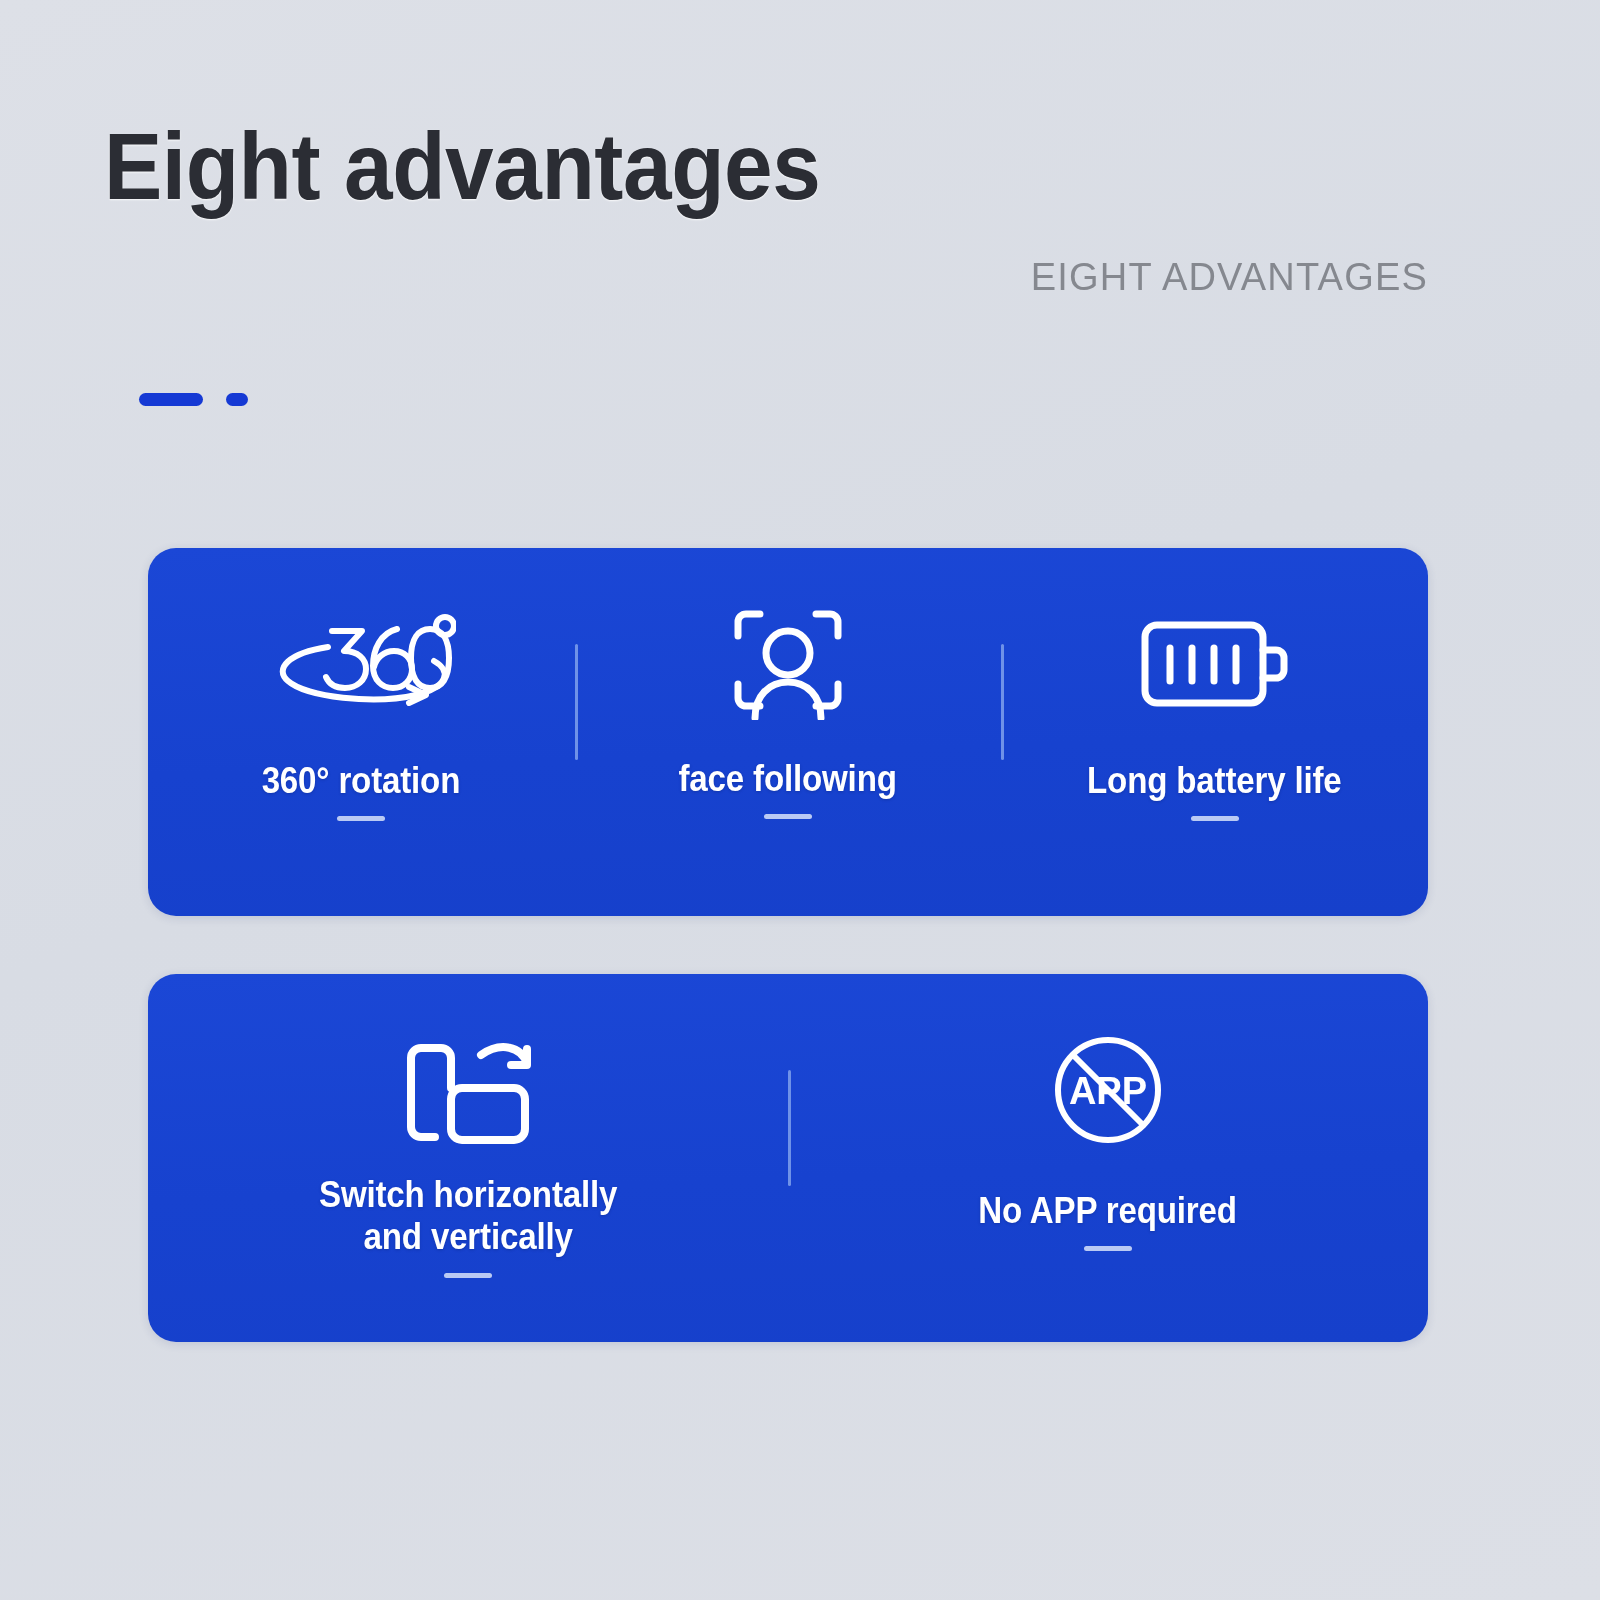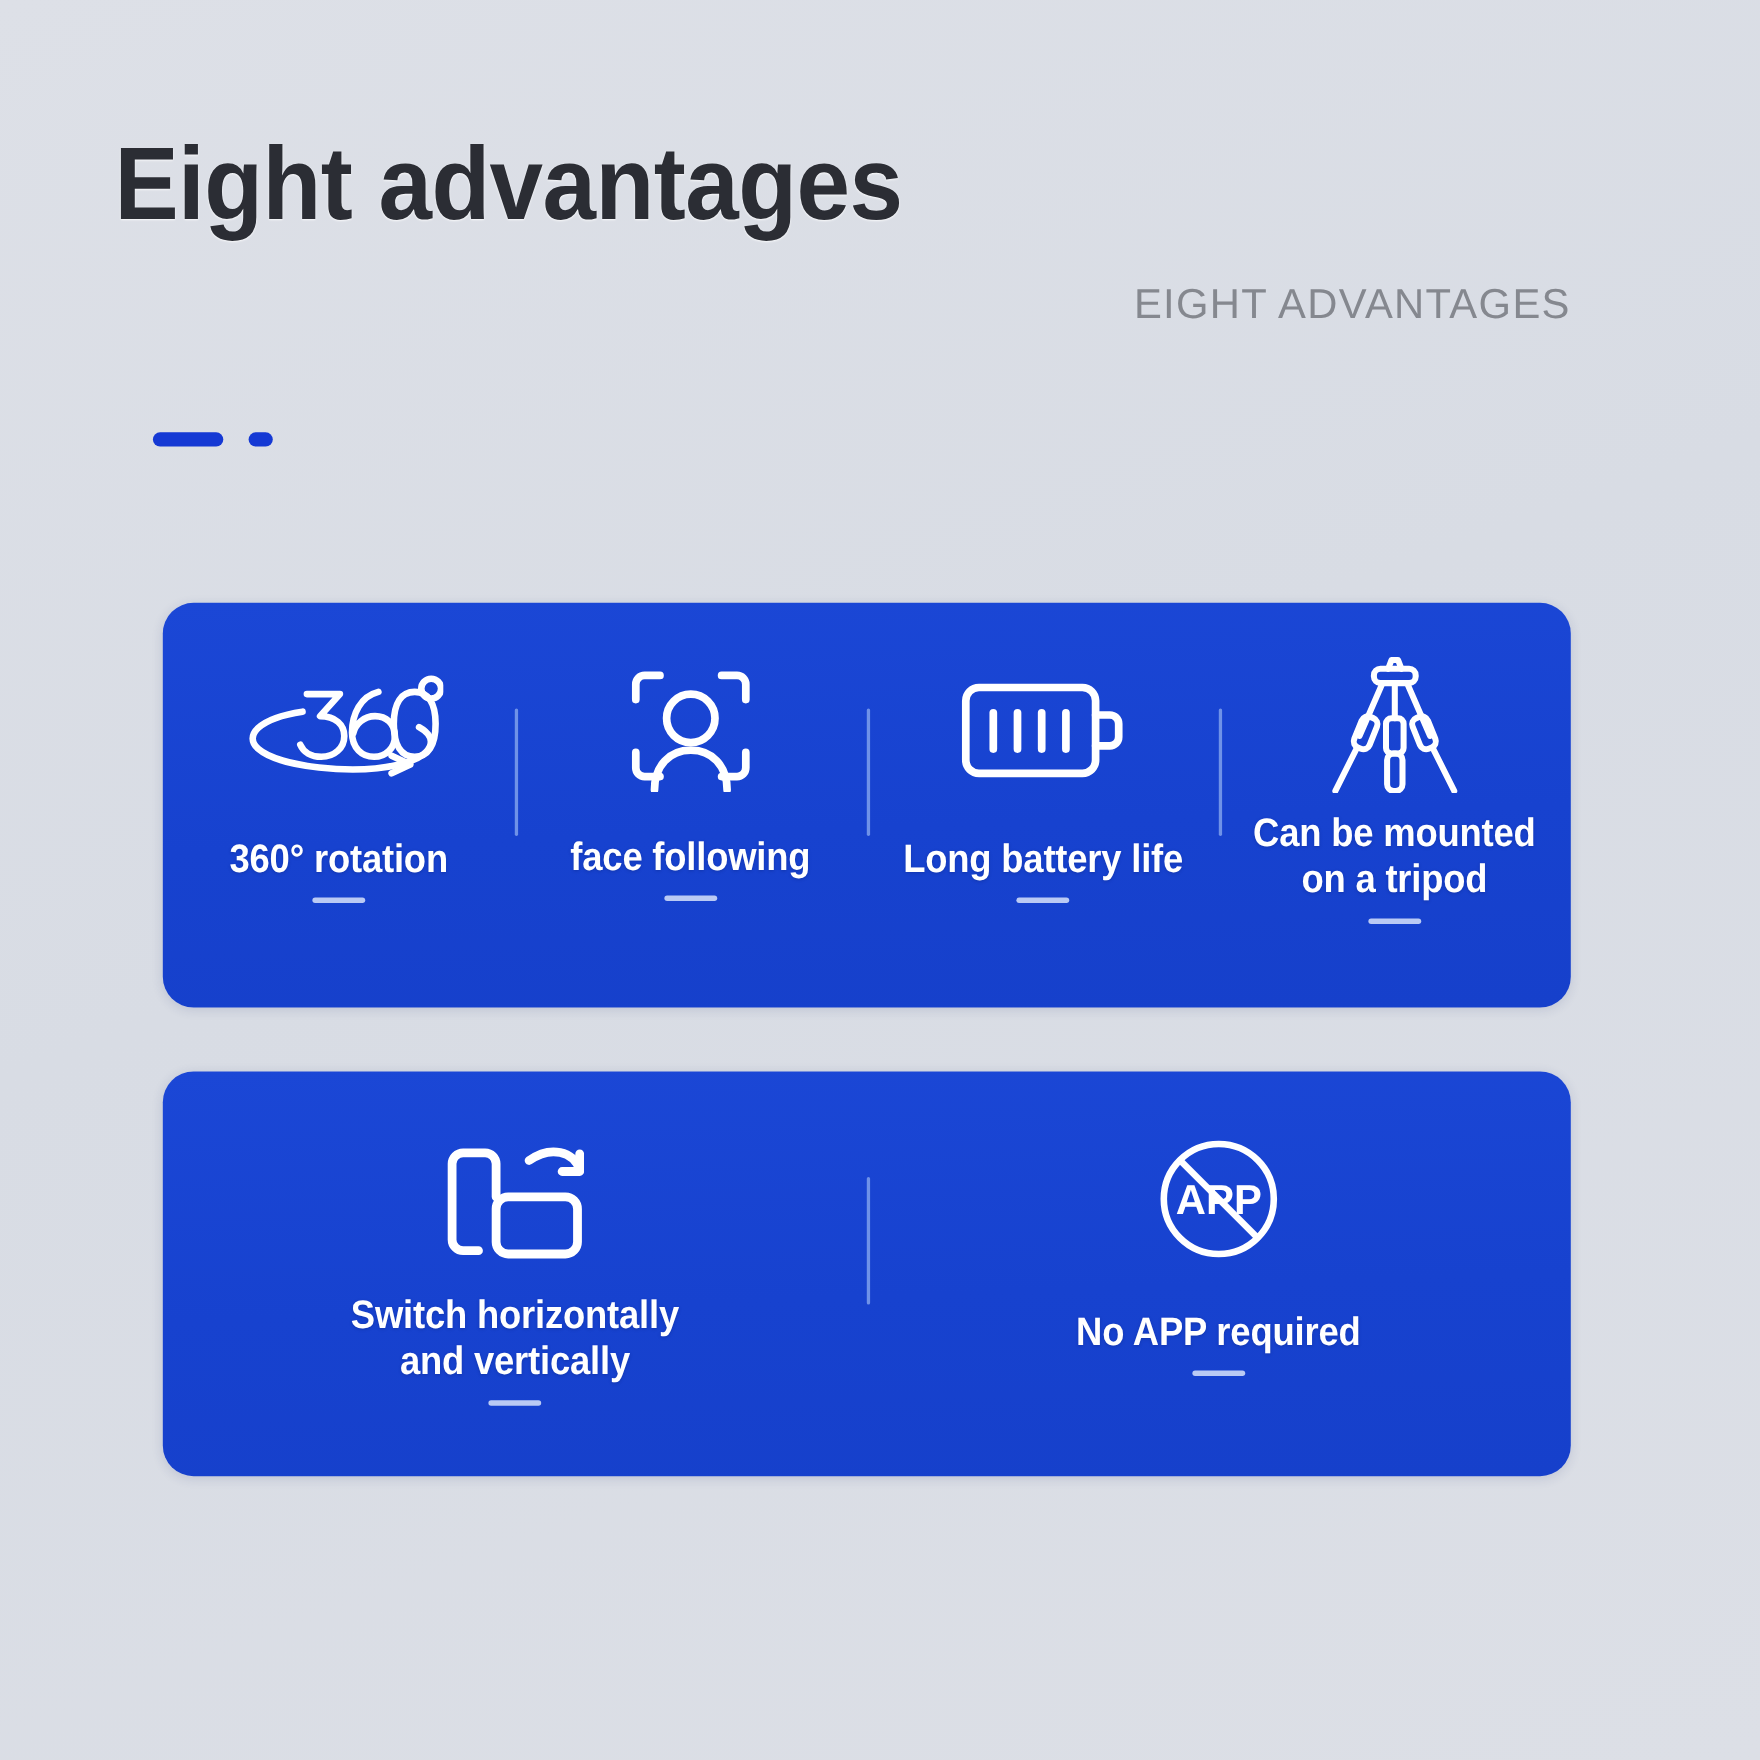--- a/index.html
+++ b/index.html
@@ -226,44 +226,20 @@
           <path d="M30 33 V66"></path>
           <path d="M52 33 V66"></path>
           <path d="M74 33 V66"></path>
           <path d="M96 33 V66"></path>
         </svg>
       </div>
       <div class="label">Long battery life</div>
       <div class="underline"></div>
     </div>
 
-    <div class="feature f-trip">
-      <div class="icon-wrap">
-        <svg width="124" height="126" viewBox="0 0 124 126" fill="none" stroke="#ffffff" stroke-width="5.5" stroke-linecap="round" stroke-linejoin="round">
-
-          <rect x="43" y="13" width="38" height="13" rx="6"></rect>
-          <path d="M56 13 L59 5 H65 L68 13"></path>
-
-          <rect x="54" y="58" width="16" height="32" rx="5"></rect>
-          <path d="M62 26 V58"></path>
-          <rect x="55" y="90" width="14" height="34" rx="6"></rect>
-
-          <path d="M50 28 L30 74"></path>
-          <rect x="28" y="56" width="15" height="30" rx="6" transform="rotate(22 35 71)"></rect>
-          <path d="M27 86 L8 124"></path>
-
-          <path d="M74 28 L94 74"></path>
-          <rect x="81" y="56" width="15" height="30" rx="6" transform="rotate(-22 89 71)"></rect>
-          <path d="M97 86 L116 124"></path>
-        </svg>
-      </div>
-      <div class="label">Can be mounted
-on a tripod</div>
-      <div class="underline"></div>
-    </div>
 
   </div>
 
   <div class="card card-2">
 
     <div class="feature f-switch">
       <div class="icon-wrap">
         <svg width="126" height="114" viewBox="0 0 126 114" fill="none" stroke="#ffffff" stroke-width="8" stroke-linecap="round" stroke-linejoin="round">
 
           <path d="M46 55 V25 A10 10 0 0 0 36 15 H16 A10 10 0 0 0 6 25 V94

